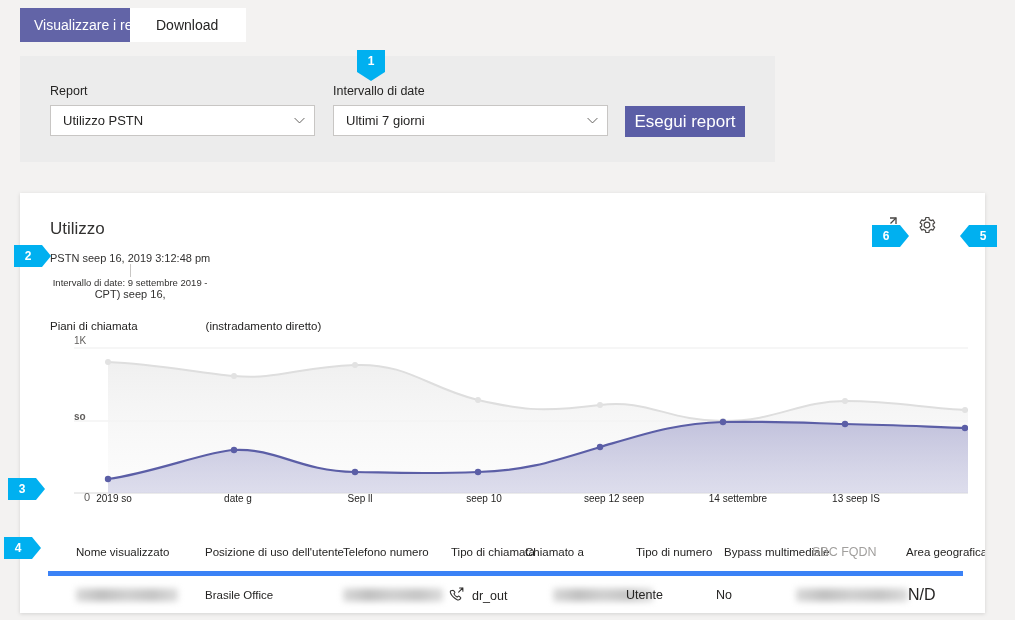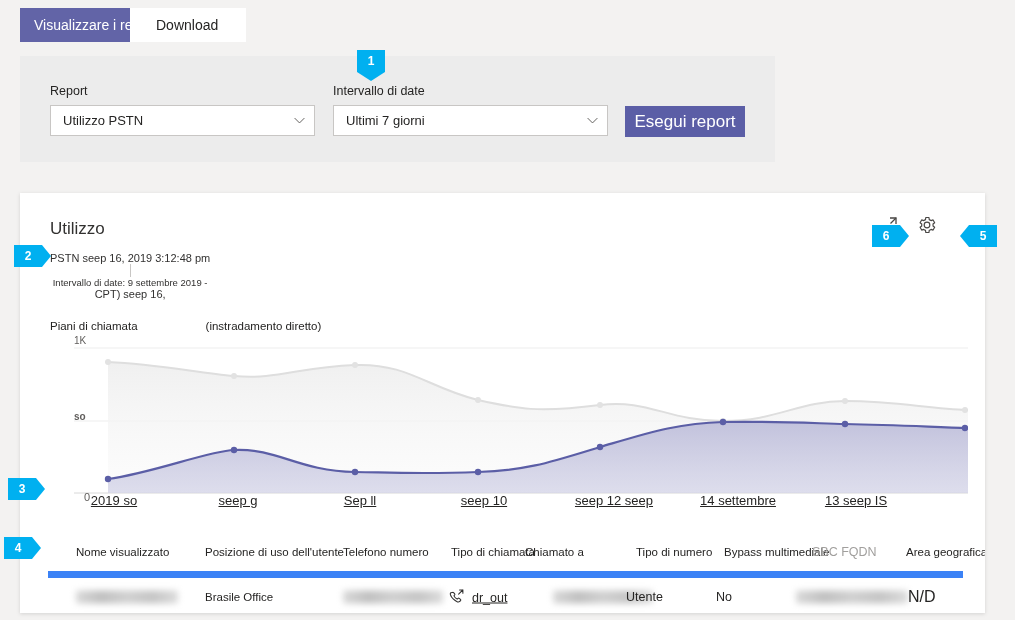--- a/index.html
+++ b/index.html
@@ -231,39 +231,38 @@
   }
   .x-labels {
     position: absolute;
     left: 28px;
     top: 300px;
     width: 935px;
     height: 16px;
   }
   .x-label {
     position: absolute;
-    font-size: 13px;
+    font-size: 10px;
     color: #252423;
     transform: translateX(-50%);
     white-space: nowrap;
-    text-decoration: underline;
   }
 
   
   .table {
     position: absolute;
     left: 28px;
     top: 340px;
     width: 915px;
   }
   .t-head, .t-row {
     position: relative;
     height: 38px;
   }
-  .t-head { border-bottom: 7px solid #3b82f6; }
+  .t-head { border-bottom: 5px solid #3b82f6; }
   .t-row  { border-bottom: 1px solid #edebe9; }
   .th, .td {
     position: absolute;
     top: 50%;
     transform: translateY(-50%);
     font-size: 11.5px;
     color: #252423;
     white-space: nowrap;
   }
   .th.dim { color: #a19f9d; font-size: 12.5px; }
@@ -278,21 +277,20 @@
   }
   .call-cell {
     position: absolute;
     top: 50%;
     transform: translateY(-50%);
     display: flex;
     align-items: center;
     gap: 7px;
     font-size: 12.5px;
     color: #252423;
-    text-decoration: underline;
   }
   .phone-icon { width: 17px; height: 17px; color: #323130; }
 </style>
 </head>
 <body>
 
 <div class="tabbar">
   <div class="tab active">
     <span>Visualizzare i report</span>
   </div>
@@ -408,21 +406,21 @@
       <circle cx="430" cy="129" r="3.2" fill="#5b5ea6"></circle>
       <circle cx="552" cy="104" r="3.2" fill="#5b5ea6"></circle>
       <circle cx="675" cy="79" r="3.2" fill="#5b5ea6"></circle>
       <circle cx="797" cy="81" r="3.2" fill="#5b5ea6"></circle>
       <circle cx="917" cy="85" r="3.2" fill="#5b5ea6"></circle>
     </svg>
   </div>
 
   <div class="x-labels">
     <span class="x-label" style="left:66px;">2019 so</span>
-    <span class="x-label" style="left:190px;">seep g</span>
+    <span class="x-label" style="left:190px;">date g</span>
     <span class="x-label" style="left:312px;">Sep ll</span>
     <span class="x-label" style="left:436px;">seep 10</span>
     <span class="x-label" style="left:566px;">seep 12 seep</span>
     <span class="x-label" style="left:690px;">14 settembre</span>
     <span class="x-label" style="left:808px;">13 seep IS</span>
     <span class="x-label" style="left:974px;">Sep lt</span>
   </div>
 
   <div class="table">
     <div class="t-head">

